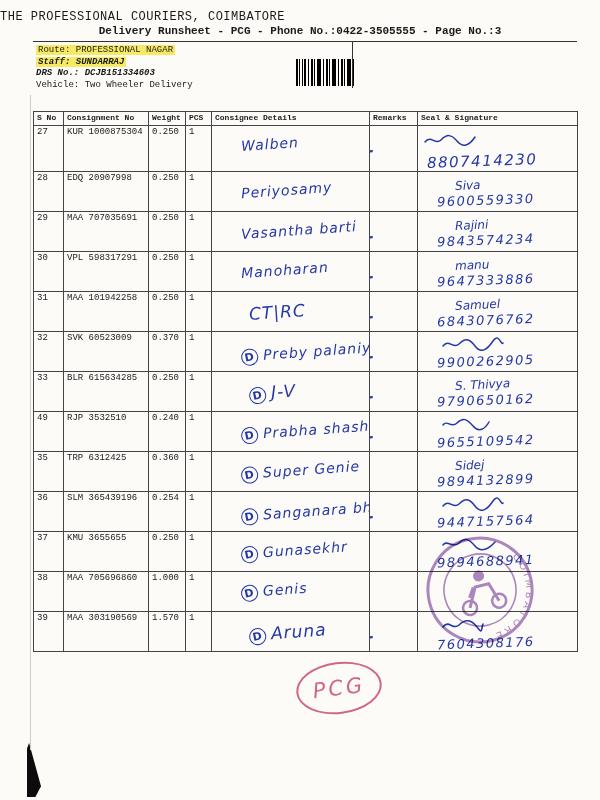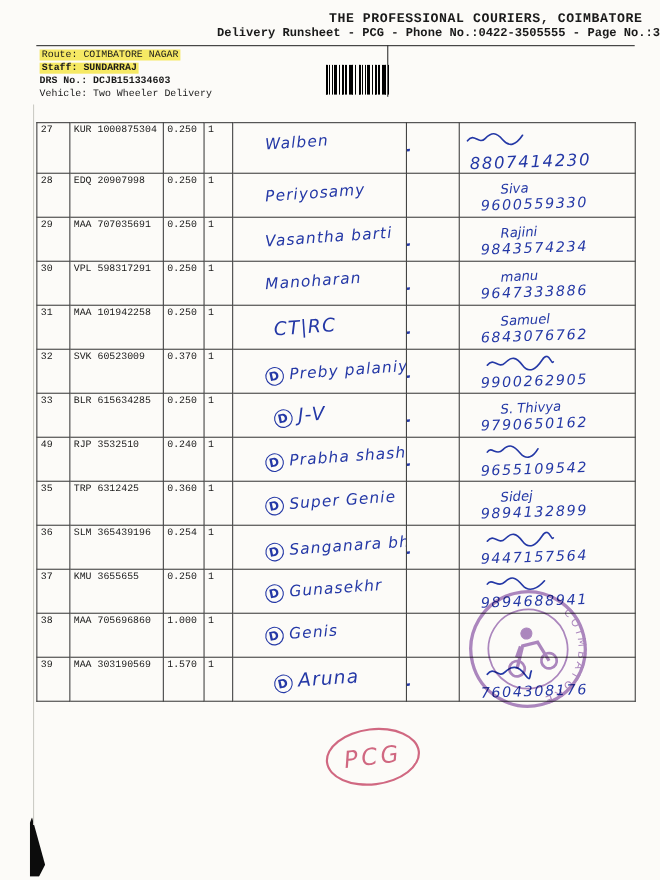--- a/index.html
+++ b/index.html
@@ -2,31 +2,31 @@
 <html style="--ink-blue: #2438a6; --stamp-purple: #7b3f9e; --pcg-red: #c94f6d; --highlight-yellow: #f6e964;"><head>
 <meta charset="utf-8">
 <style>
   * { margin:0; padding:0; box-sizing:border-box; }
   html,body { background:#9a9a9a; }
   .page {
     position:relative; width:600px; height:800px; margin:0 auto;
     background:#fcfbf8; overflow:hidden;
     font-family:"Liberation Mono","DejaVu Sans Mono",monospace; color:#1a1a1a;
   }
-  .title { position:absolute; top:10px; left:0; right:16px; text-align:right;
-    font-weight:bold; font-size:12px; letter-spacing:.5px; }
-  .subtitle { position:absolute; top:25px; left:0; right:0; text-align:right;
+  .title { position:absolute; top:10px; left:0; right:0; text-align:left;
+    font-weight:normal; font-size:12px; letter-spacing:.5px; }
+  .subtitle { position:absolute; top:25px; left:0; right:0; text-align:center;
     font-weight:bold; font-size:11px; }
   .rule-top { position:absolute; left:33px; width:544px; top:41px; border-top:1px solid #333; }
   .vdiv { position:absolute; left:352px; top:41px; width:1px; height:47px; background:#333; }
 
   .info-left { position:absolute; left:36px; top:45px; font-size:9px; line-height:11.5px; white-space:nowrap; }
   .info-right { position:absolute; left:362px; top:45px; font-size:9px; line-height:11.5px; white-space:nowrap; }
   .hl { background:var(--highlight-yellow,#f6e964); padding:0 2px; }
-  .bold { font-weight:bold; }
+  .bold { font-weight:bold;font-style:italic; }
   .barcode { position:absolute; left:296px; top:59px; width:58px; height:27px;
     background:
       repeating-linear-gradient(90deg,#000 0 1px,transparent 1px 3px),
       repeating-linear-gradient(90deg,#000 0 2px,transparent 2px 7.5px);
   }
 
   table.runsheet { position:absolute; left:33px; top:111px; width:544px;
     border-collapse:collapse; table-layout:fixed; }
   .runsheet th, .runsheet td { border:1px solid #444; vertical-align:top;
     padding:1px 3px; text-align:left; overflow:hidden; }
@@ -68,40 +68,49 @@
 <body>
 
 <div class="page">
 
   <div class="title">THE PROFESSIONAL COURIERS, COIMBATORE</div>
   <div class="subtitle">Delivery Runsheet - PCG - Phone No.:0422-3505555 - Page No.:3</div>
   <div class="rule-top"></div>
   <div class="vdiv"></div>
 
   <div class="info-left">
-    <div class="line"><span class="hl"><span>Route:</span> <span>COIMBATORE NAGAR</span></span></div>
+    <div class="line"><span class="hl"><span>Route:</span> <span>PROFESSIONAL NAGAR</span></span></div>
     <div class="line"><span class="hl bold"><span>Staff:</span> <span>SUNDARRAJ</span></span></div>
     <div class="line bold"><span>DRS No.:</span> <span>DCJB151334603</span></div>
     <div class="line"><span>Vehicle:</span> <span>Two Wheeler Delivery</span></div>
   </div>
 
 
   <div class="barcode"></div>
 
   <table class="runsheet">
     <colgroup>
         <col class="w-sno">
         <col class="w-con">
         <col class="w-wt">
         <col class="w-pcs">
         <col class="w-name">
         <col class="w-rem">
         <col class="w-seal">
       </colgroup>
     <tbody>
+        <tr>
+      <th>S No</th>
+      <th>Consignment No</th>
+      <th>Weight</th>
+      <th>PCS</th>
+      <th>Consignee Details</th>
+      <th>Remarks</th>
+      <th>Seal &amp; Signature</th>
+    </tr>
 
     <tr>
       <td>27</td>
       <td>KUR 1000875304</td>
       <td>0.250</td>
       <td>1</td>
       <td><span class="hw name">Walben</span></td>
       <td>
             <span class="hw dash">—</span>
           </td>

